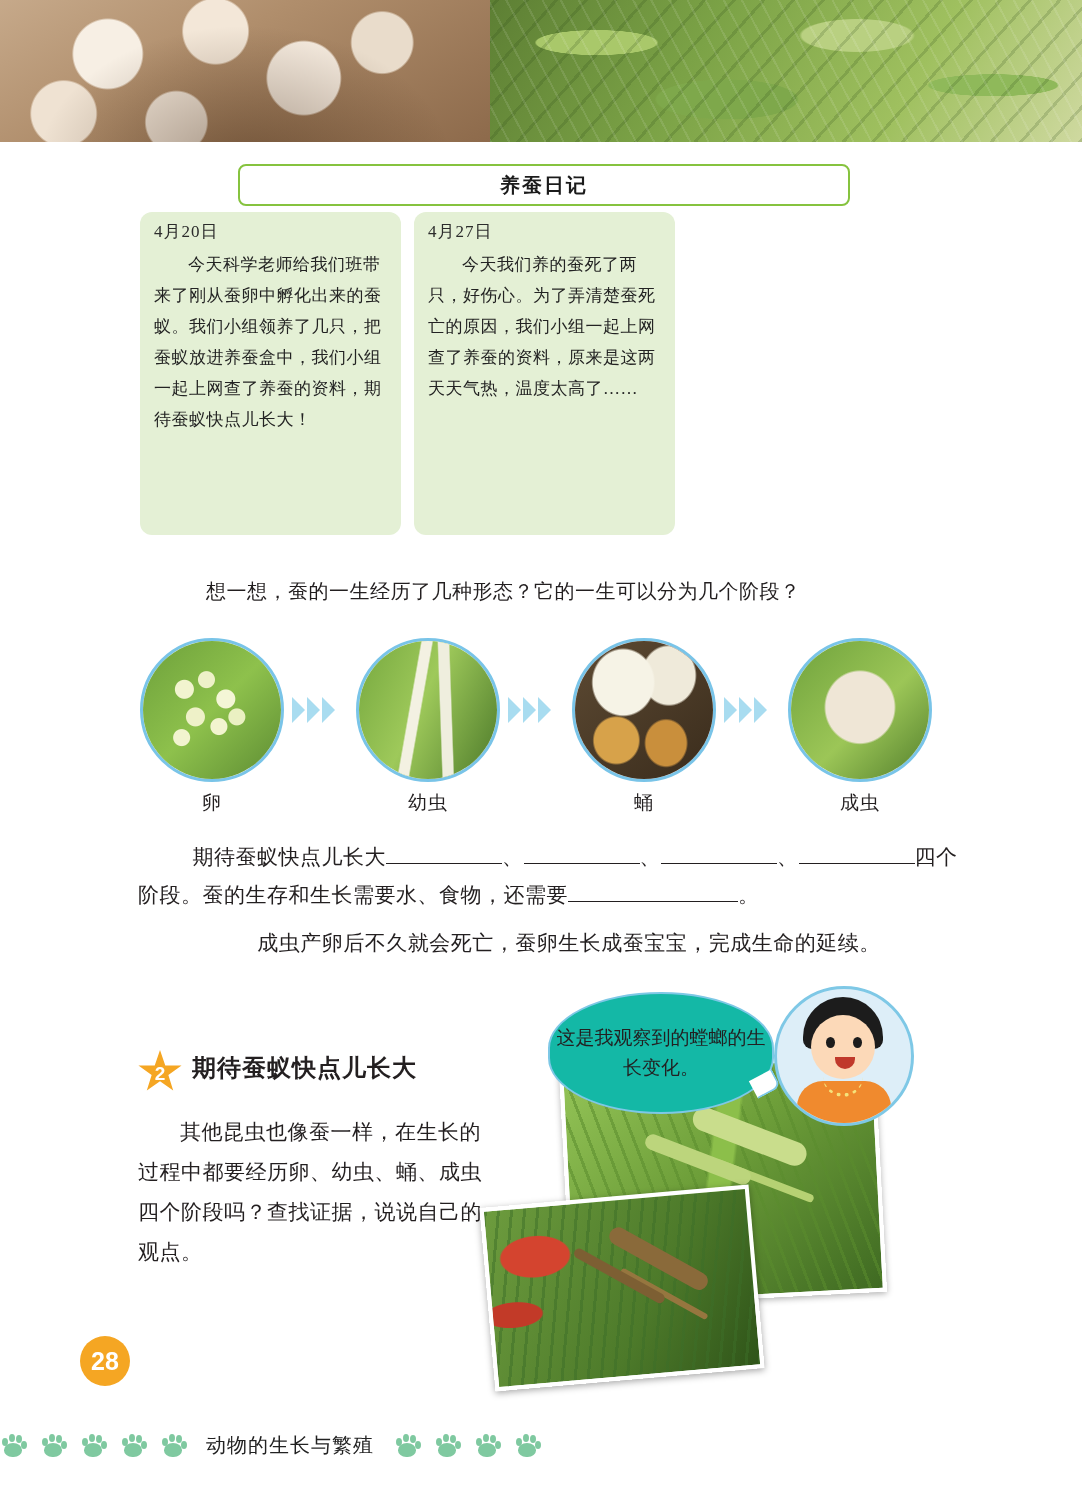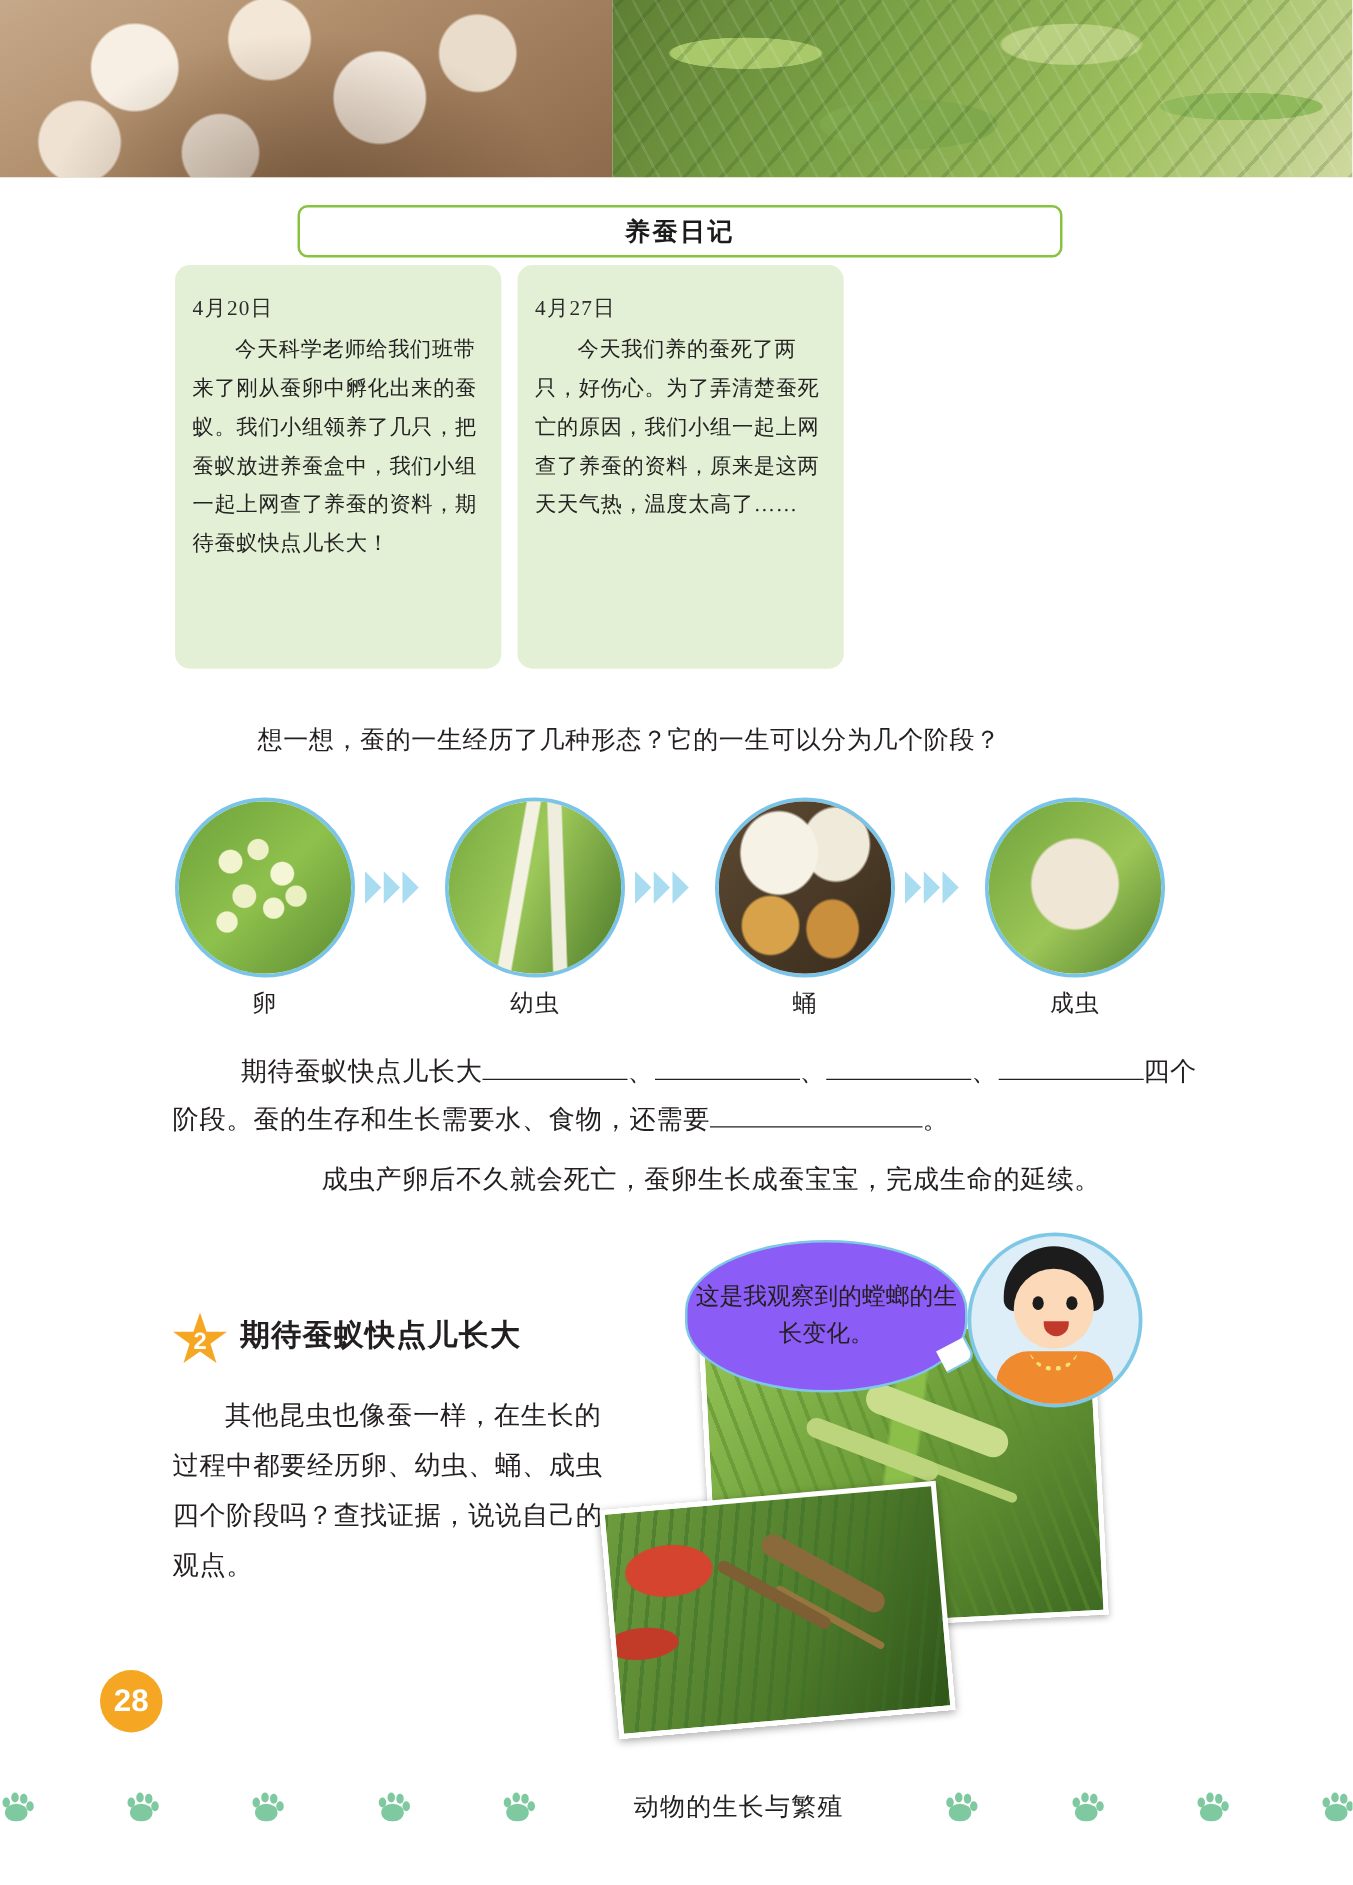--- a/index.html
+++ b/index.html
@@ -80,21 +80,21 @@
     left: 140px; top: 212px;
     width: 810px;
     display: flex;
     gap: 13px;
   }
   .diary-card {
     width: 261px;
     min-height: 323px;
     background: #e4f0d5;
     border-radius: 12px;
-    padding: 23px 14px 14px 14px;
+    padding: 8px 14px 14px 14px;
     box-sizing: border-box;
   }
   .diary-date {
     font-size: 17px;
     color: #2b2b2b;
     margin-bottom: 6px;
     letter-spacing: 1px;
   }
   .diary-text {
     font-size: 17px;
@@ -236,21 +236,21 @@
     line-height: 40px;
     text-indent: 2em;
     letter-spacing: 0.5px;
   }
 
   
   .bubble {
     position: absolute;
     left: 548px; top: 992px;
     width: 222px; height: 118px;
-    background: #8b5cf6;
+    background: #14b8a6;
     border: 2.5px solid #7ec8e6;
     border-radius: 50%/46%;
     display: flex; align-items: center; justify-content: center;
     text-align: center;
     font-size: 19px;
     line-height: 30px;
     z-index: 6;
   }
   .bubble::after {
     content: "";
@@ -382,21 +382,21 @@
     font-weight: bold;
     font-family: "Liberation Sans", sans-serif;
     z-index: 8;
   }
   .footer {
     position: absolute;
     left: 0; top: 1432px;
     width: 1082px;
     display: flex;
     align-items: center;
-    justify-content: space-between;
+    justify-content: flex-start;
     gap: 14px;
   }
   .footer .label {
     font-size: 20px;
     letter-spacing: 1px;
     color: #222;
     padding: 0 6px;
   }
   .paw {
     width: 26px; height: 24px;

